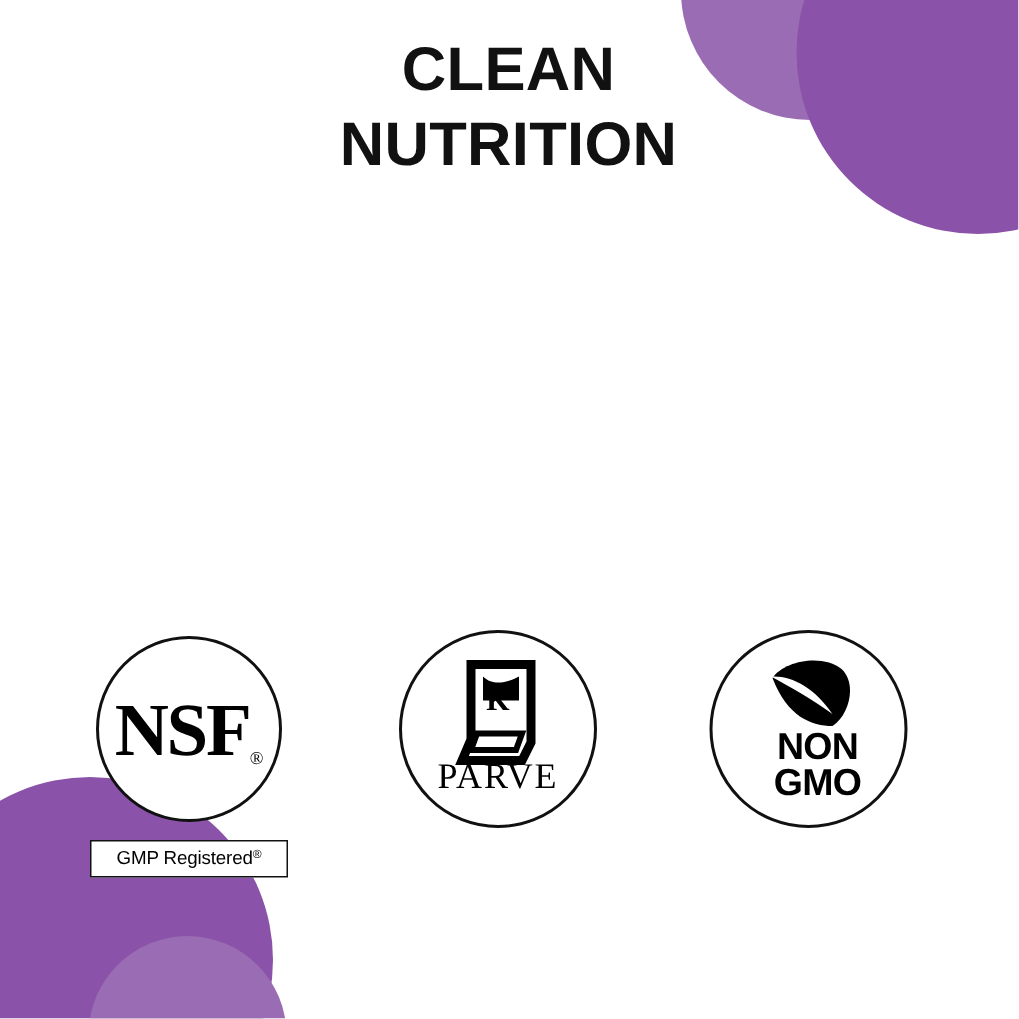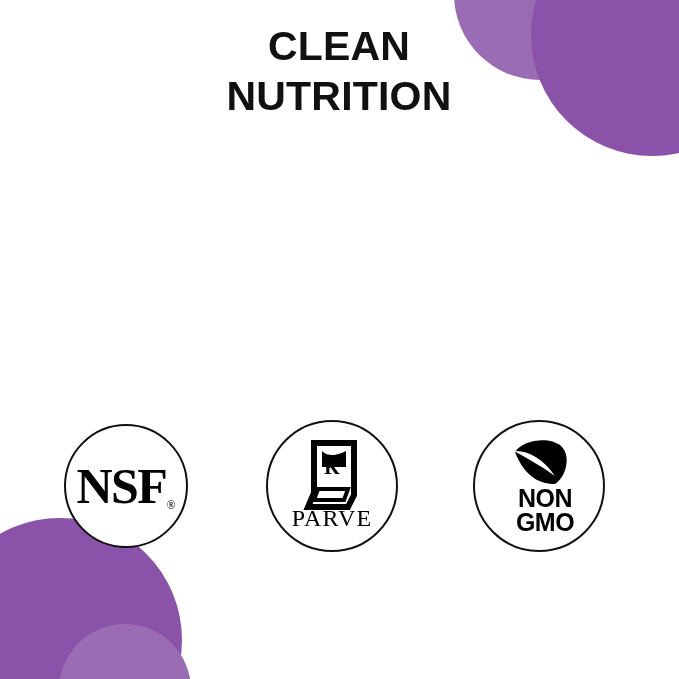--- a/index.html
+++ b/index.html
@@ -176,20 +176,21 @@
     <h1 id="headline">CLEAN
 NUTRITION</h1>
   </div>
 
   <div id="badges">
 
     <div class="badge" id="badge-nsf">
       <div class="badge-circle">
         <div class="nsf-mark"><span>NSF</span><span class="reg">®</span></div>
       </div>
+      <div id="gmp-box"><span>GMP Registered</span><span class="reg">®</span></div>
     </div>
 
     <div class="badge" id="badge-parve">
       <div class="badge-circle">
         <div class="kosher-wrap">
           <svg class="kosher-svg" width="72" height="80" viewBox="0 0 72 80">
 
             <path d="M18 6 L58 6 L58 58 L52 70 L12 70 L18 56 Z" fill="none" stroke="#000000" stroke-width="6" stroke-linejoin="miter"></path>
 
             <path d="M26 14 L50 14 L50 46 L22 46 Z" fill="#ffffff"></path>

